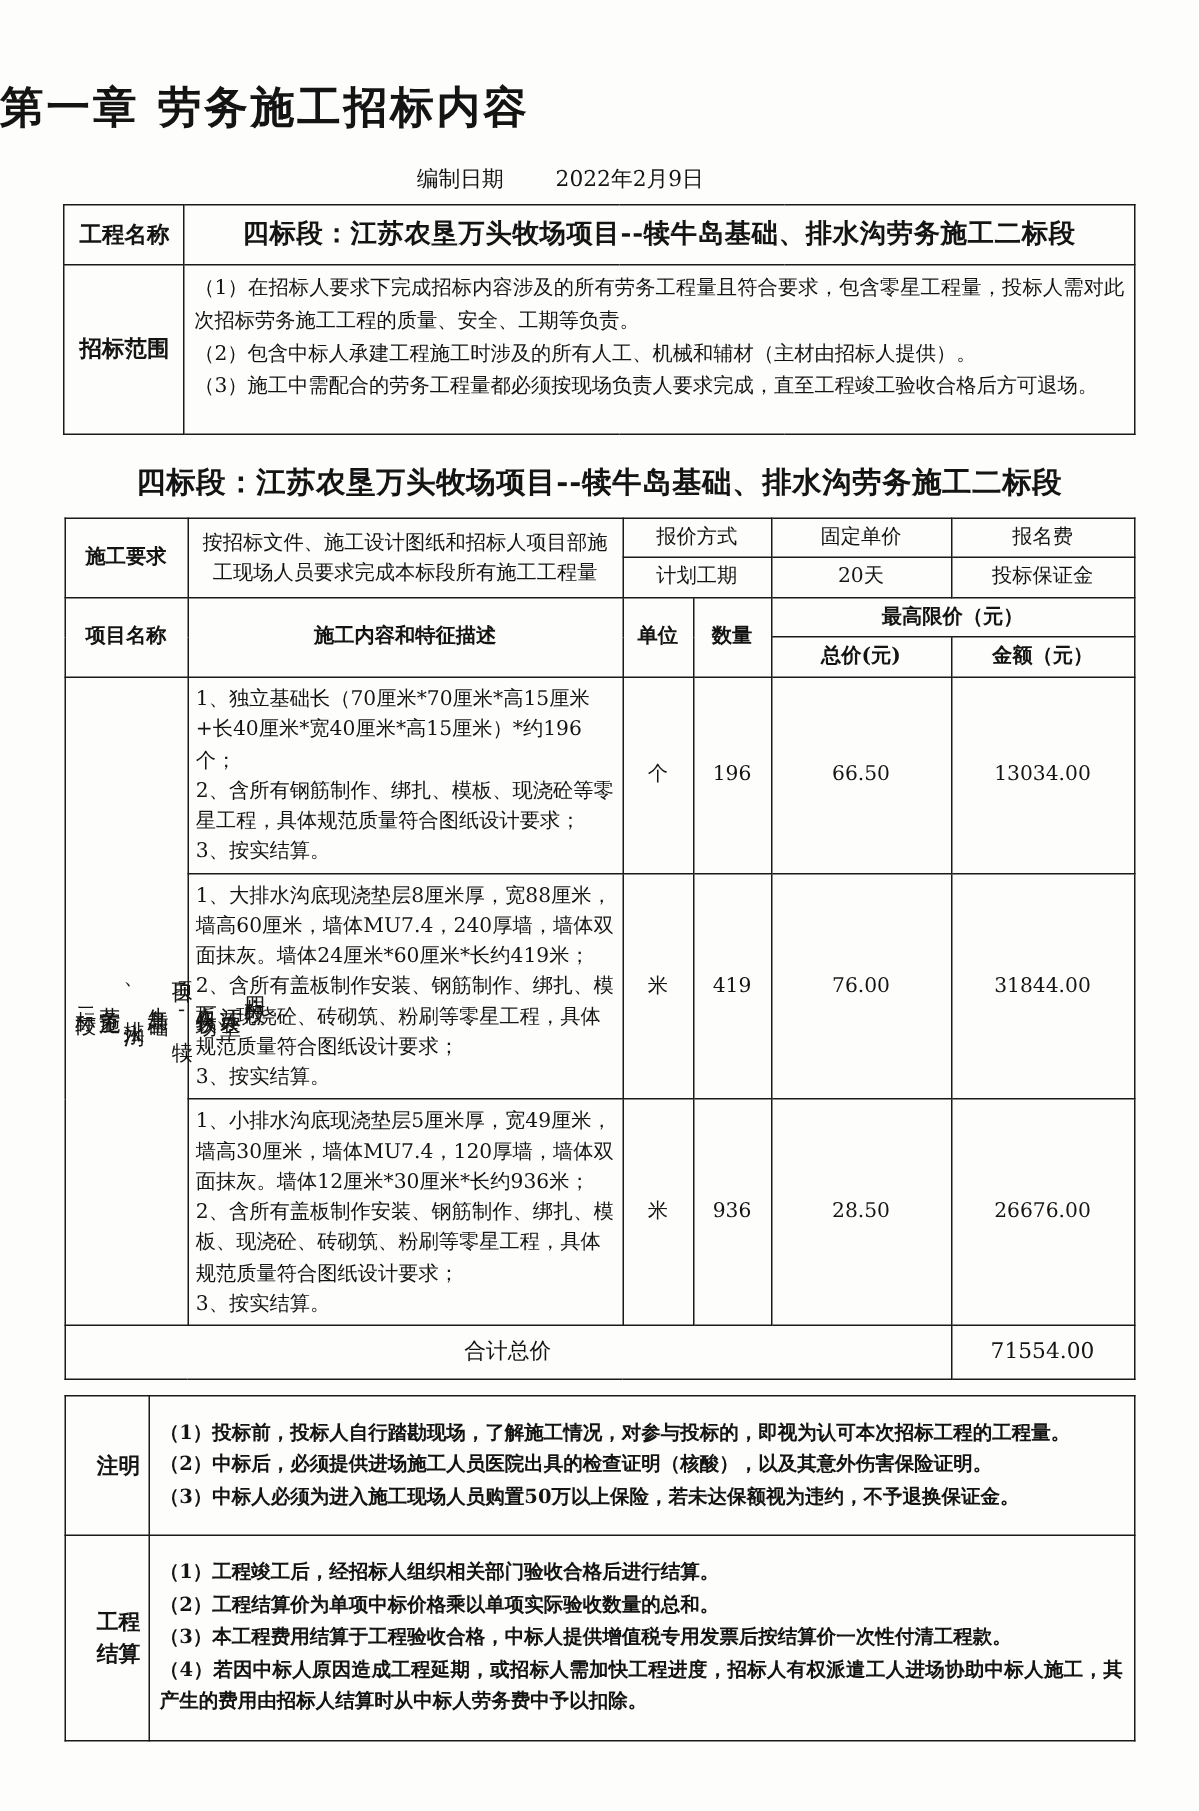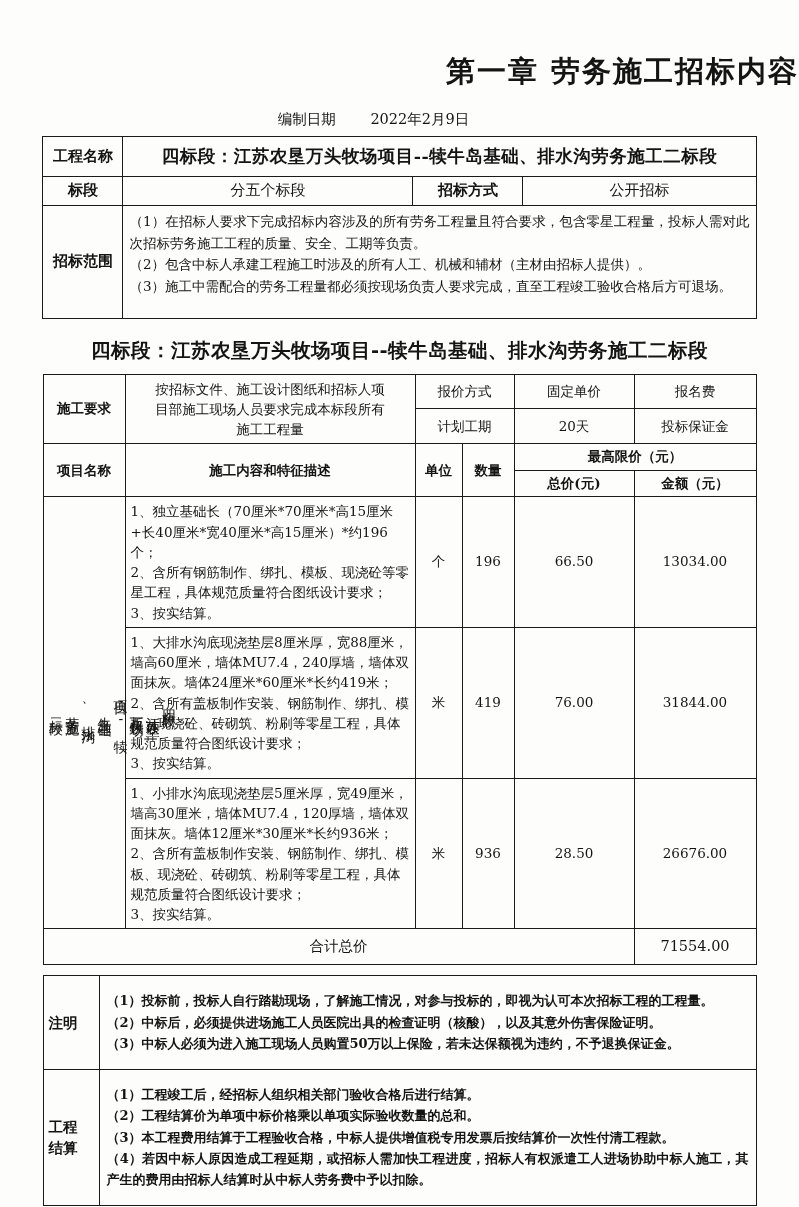--- a/index.html
+++ b/index.html
@@ -18,21 +18,21 @@
   .page {
     position: absolute;
     left: 0; top: 0;
     width: 799px;
     height: 1207px;
     box-sizing: border-box;
     padding: 0;
     background: #fdfdfb;
   }
   .doc-title {
-    text-align: right;
+    text-align: left;
     font-size: 29px;
     font-weight: bold;
     letter-spacing: 2px;
     margin-top: 52px;
     font-family: "DejaVu Serif", "Liberation Serif", serif;
   }
   .date-line {
     text-align: center;
     font-size: 14.5px;
     margin-top: 18px;
@@ -100,26 +100,26 @@
   .desc {
     font-size: 13px;
     line-height: 1.5;
     text-align: left;
     padding: 4px 5px;
   }
   .req-cell {
     font-size: 13px;
     line-height: 1.5;
     text-align: center;
-    padding: 4px 24px;
+    padding: 4px 4px;
   }
   .total-row td { font-size: 14.5px; margin-top: 38px; }
   .note-table { margin-top: 10px; }
   .note-label {
-    text-align: left;
+    text-align: right;
     font-weight: bold;
     font-size: 14.5px;
     width: 56px;
   }
   .note-body {
     font-size: 13px;
     line-height: 1.65;
     text-align: justify;
     padding: 14px 7px;
     font-weight: bold;
@@ -142,26 +142,20 @@
     <colgroup>
       <col style="width:80px">
       <col style="width:290px">
       <col style="width:110px">
       <col style="width:233px">
     </colgroup>
     <tbody>
         <tr>
       <td class="hdr-cell">工程名称</td>
       <td colspan="3" class="big-title-cell">四标段：江苏农垦万头牧场项目--犊牛岛基础、排水沟劳务施工二标段</td>
-    </tr>
-    <tr>
-      <td class="hdr-cell">标段</td>
-      <td class="c" style="font-size:15px">分五个标段</td>
-      <td class="hdr-cell">招标方式</td>
-      <td class="c" style="font-size:15px">公开招标</td>
     </tr>
     <tr>
       <td class="hdr-cell">招标范围</td>
       <td colspan="3" class="scope-cell">
         <div>（1）在招标人要求下完成招标内容涉及的所有劳务工程量且符合要求，包含零星工程量，投标人需对此次招标劳务施工工程的质量、安全、工期等负责。</div>
         <div>（2）包含中标人承建工程施工时涉及的所有人工、机械和辅材（主材由招标人提供）。</div>
         <div>（3）施工中需配合的劳务工程量都必须按现场负责人要求完成，直至工程竣工验收合格后方可退场。</div>
       </td>
     </tr>
   </tbody>

